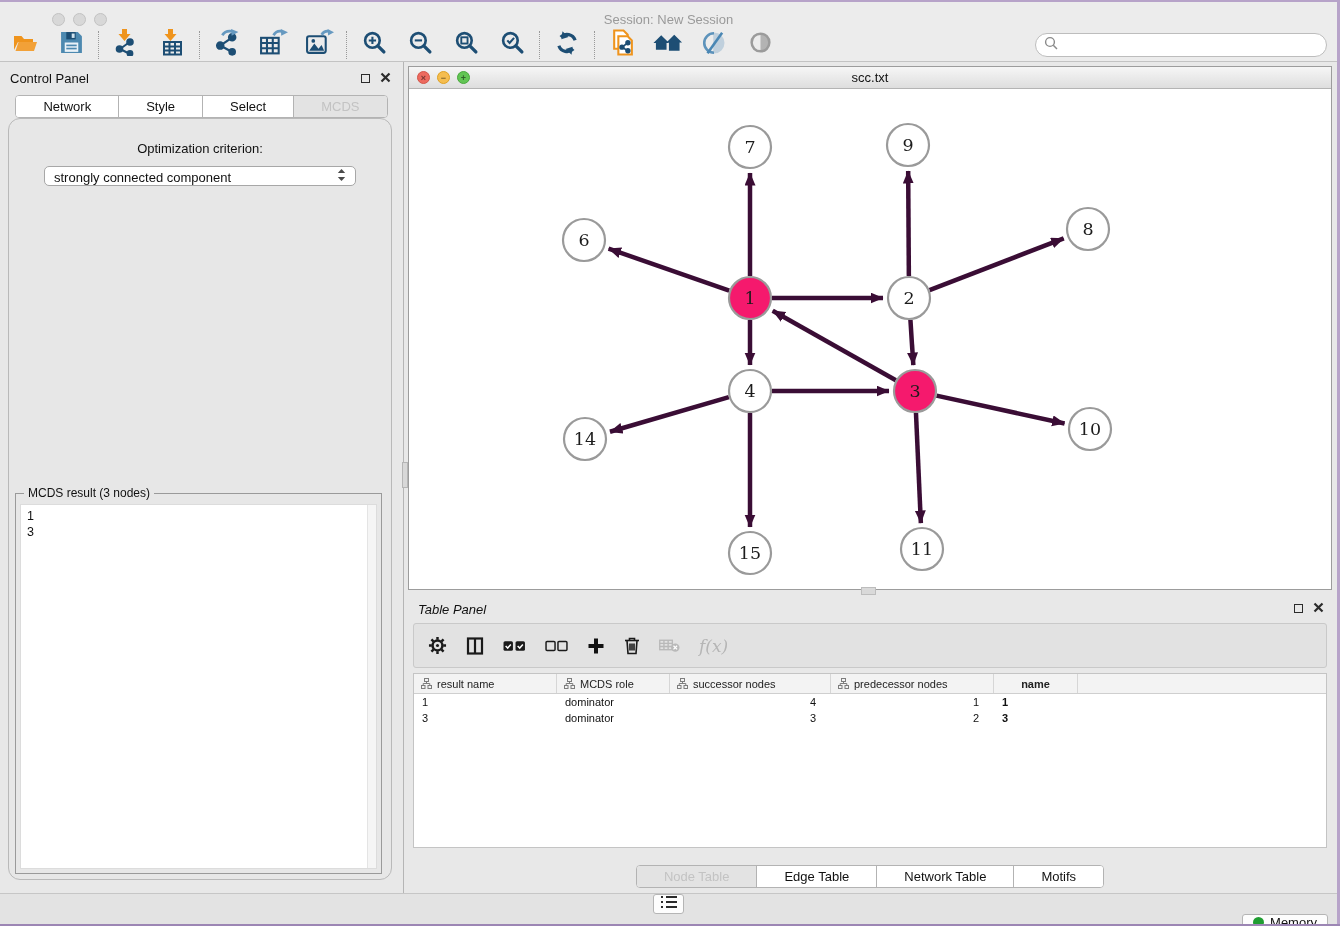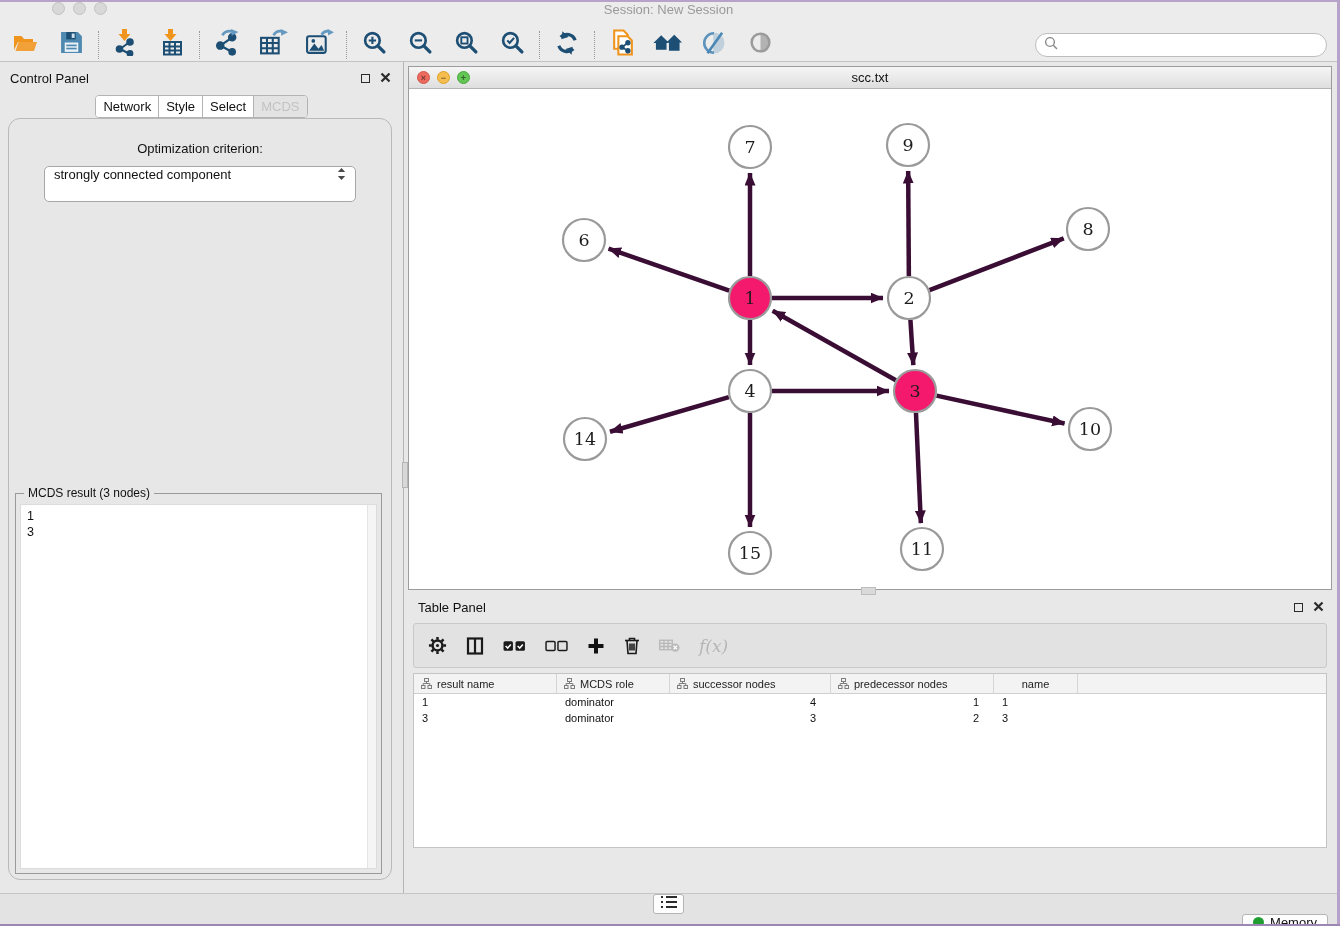--- a/index.html
+++ b/index.html
@@ -6,21 +6,21 @@
   html,body { margin:0; padding:0; width:1340px; height:926px; overflow:hidden;
     font-family:"Liberation Sans", sans-serif; background:#e8e8e8; }
 
   
   .frame-top{position:absolute;top:0;left:0;right:0;height:2px;background:#b7a3c9;z-index:50;}
   .frame-right{position:absolute;top:0;right:0;bottom:0;width:3px;background:#b7a3c9;z-index:50;}
   .frame-bottom{position:absolute;bottom:0;left:0;right:0;height:2px;background:#9c86b4;z-index:50;}
 
   
   .titlebar{position:absolute;top:2px;left:0;right:3px;height:35px;background:#ececec;
-    border-bottom:1px solid #cfcfcf;display:flex;align-items:flex-start;padding-left:40px;}
+    border-bottom:1px solid #cfcfcf;display:flex;align-items:center;padding-left:40px;}
   .traffic{display:flex;gap:8px;margin-left:12px;}
   .light{width:13px;height:13px;border-radius:50%;background:#d8d8d8;border:1px solid #c2c2c2;
     font-size:9px;line-height:11px;text-align:center;color:rgba(0,0,0,.45);font-weight:bold;}
   .win-title{position:absolute;left:0;right:0;text-align:center;color:#9a9a9a;font-size:13px;}
 
   
   .toolbar{position:absolute;top:28px;left:0;right:3px;height:34px;background:#ececec;
     border-bottom:1px solid #c3c3c3;display:flex;align-items:center;padding:0 10px;}
   .tb-group{display:flex;align-items:center;gap:16px;}
   .tb-btn{width:30px;height:30px;display:flex;align-items:center;justify-content:center;cursor:default;}
@@ -30,29 +30,29 @@
   .searchbox input{border:none;outline:none;flex:1;font-size:12px;background:transparent;}
 
   
   .control-panel{position:absolute;left:0;top:62px;width:403px;height:831px;background:#e8e8e8;}
   .cp-header{position:absolute;top:7px;left:10px;right:12px;height:18px;display:flex;align-items:center;}
   .panel-title{font-size:13px;color:#111;}
   .win-btns{margin-left:auto;display:flex;gap:10px;align-items:center;}
   .float-box{width:9px;height:9px;border:1.5px solid #2b2b2b;}
   .cp-tabs{position:absolute;top:33px;left:0;right:0;display:flex;justify-content:center;z-index:2;}
   .segmented{display:inline-flex;border:1px solid #b3b3b3;border-radius:4px;overflow:hidden;background:#fff;}
-  .seg{display:flex;align-items:center;padding:0 7px;height:21px;font-size:13px;color:#111;
+  .seg{display:flex;align-items:center;padding:0 27px;height:21px;font-size:13px;color:#111;
     background:#fff;border-left:1px solid #b3b3b3;}
   .seg:first-child{border-left:none;}
   .seg.selected{background:#e3e3e3;color:#c3c3c3;}
   .cp-content{position:absolute;top:56px;left:8px;right:11px;bottom:13px;border:1px solid #b9b9b9;
     border-radius:12px;background:#e7e7e7;}
   .opt-label{margin-top:22px;text-align:center;font-size:13px;color:#111;}
-  .selectbox{margin:10px auto 0;width:312px;height:36px;background:#fff;border:1px solid #a7a7a7;
-    border-radius:5px;display:flex;align-items:flex-start;padding:0 9px;font-size:13px;color:#111;}
+  .selectbox{margin:10px auto 0;width:312px;height:20px;background:#fff;border:1px solid #a7a7a7;
+    border-radius:5px;display:flex;align-items:flex-end;padding:0 9px;font-size:13px;color:#111;}
   .selectbox .chev{margin-left:auto;}
   .btn-row{margin-top:13px;display:flex;justify-content:center;gap:14px;}
   .mac-btn{background:#fff;border:1px solid #b3b3b3;border-radius:5px;font-size:13px;color:#111;
     padding:3px 16px;font-family:"Liberation Sans",sans-serif;}
   .groupbox{position:absolute;left:6px;right:9px;top:374px;bottom:5px;border:1px solid #9a9a9a;}
   .legend{position:absolute;top:-8px;left:8px;background:#e7e7e7;padding:0 4px;font-size:12px;color:#111;}
   .result-area{position:absolute;left:4px;right:4px;top:10px;bottom:4px;background:#fff;border:1px solid #dcdcdc;}
   .result-text{margin:3px 6px;font-size:12.5px;line-height:16px;white-space:pre;color:#111;}
   .scroll-track{position:absolute;right:0;top:0;bottom:0;width:9px;background:#f5f5f5;border-left:1px solid #e4e4e4;}
 
@@ -69,38 +69,38 @@
     color:rgba(0,0,0,.5);font-weight:bold;}
   .nl.red{background:#ed6a5f;border:1px solid #d35549;}
   .nl.yellow{background:#f5bd4f;border:1px solid #dfa123;}
   .nl.green{background:#62c554;border:1px solid #48a83c;}
   .net-title{position:absolute;left:0;right:0;text-align:center;font-size:13px;color:#111;}
   .net-canvas{position:relative;width:100%;height:500px;background:#fff;}
   .h-handle{position:absolute;left:861px;top:587px;width:15px;height:8px;background:#d9d9d9;border:1px solid #bdbdbd;z-index:4;}
 
   
   .table-panel{position:absolute;left:408px;top:597px;width:924px;height:290px;}
-  .tp-header{height:20px;display:flex;align-items:center;padding:0 8px 0 10px;}
+  .tp-header{height:20px;display:flex;align-items:flex-end;padding:0 8px 0 10px;font-style:italic;}
   .tp-toolbar{margin:6px 0 0 5px;width:914px;height:45px;background:#e2e2e2;border:1px solid #c9c9c9;
     border-radius:3px;display:flex;align-items:center;gap:19px;padding:0 14px;}
   .tpi{display:flex;align-items:center;justify-content:center;}
   .fx{font-family:"DejaVu Serif",serif;font-style:italic;font-size:17px;color:#b5b5b5;}
   .tp-table{margin:5px 0 0 5px;width:914px;height:175px;background:#fff;border:1px solid #c4c4c4;overflow:hidden;}
   .thead{display:flex;height:20px;background:#f3f3f3;border-bottom:1px solid #cfcfcf;}
   .th{display:flex;align-items:center;gap:5px;padding-left:7px;border-right:1px solid #d6d6d6;
     font-size:11px;color:#222;overflow:hidden;white-space:nowrap;}
   .th.center{justify-content:center;padding-left:0;}
   .th.fill,.td.fill{flex:1;border-right:none;}
   .tr{display:flex;height:16px;align-items:center;}
   .td{font-size:11px;color:#111;padding-left:8px;overflow:hidden;white-space:nowrap;}
   .th:nth-child(1),.td:nth-child(1){width:143px;}
   .th:nth-child(2),.td:nth-child(2){width:113px;}
   .th:nth-child(3),.td:nth-child(3){width:161px;}
   .th:nth-child(4),.td:nth-child(4){width:163px;}
-  .th:nth-child(5),.td:nth-child(5){width:84px;}
+  .th:nth-child(5),.td:nth-child(5){width:84px;font-weight:bold;}
   .td:nth-child(3),.td:nth-child(4){text-align:right;padding-right:15px;padding-left:0;}
   .tp-tabs{margin-top:17px;display:flex;justify-content:center;}
 
   
   .statusbar{position:absolute;left:0;right:3px;top:893px;height:33px;background:#e3e3e3;
     border-top:1px solid #c6c6c6;display:flex;align-items:center;padding:0 9px;flex-direction:column;}
   .sb-btn{width:31px;height:22px;background:#fdfdfd;border:1px solid #b5b5b5;border-radius:3px;
     display:flex;align-items:center;justify-content:center;}
   .mem-btn{margin-left:auto;height:22px;background:#fdfdfd;border:1px solid #b5b5b5;border-radius:3px;
     display:flex;align-items:center;gap:6px;padding:0 10px;font-size:13px;color:#111;}
@@ -520,20 +520,28 @@
         <div class="tr">
           <div class="td">3</div>
           <div class="td">dominator</div>
           <div class="td">3</div>
           <div class="td">2</div>
           <div class="td">3</div>
           <div class="td fill"></div>
         </div>
       </div>
   </div>
+  <div class="tp-tabs">
+      <div class="segmented">
+        <div class="seg selected">Node Table</div>
+        <div class="seg">Edge Table</div>
+        <div class="seg">Network Table</div>
+        <div class="seg">Motifs</div>
+      </div>
+    </div>
 </div>
 
 <div class="statusbar">
   <div class="sb-btn">
     <span><svg width="18" height="14" viewBox="0 0 18 14">
           <g stroke="#2b2b2b" stroke-width="2">
             <path d="M1 2 h2 M6 2 h11"></path>
             <path d="M1 7 h2 M6 7 h11"></path>
             <path d="M1 12 h2 M6 12 h11"></path>
           </g>

